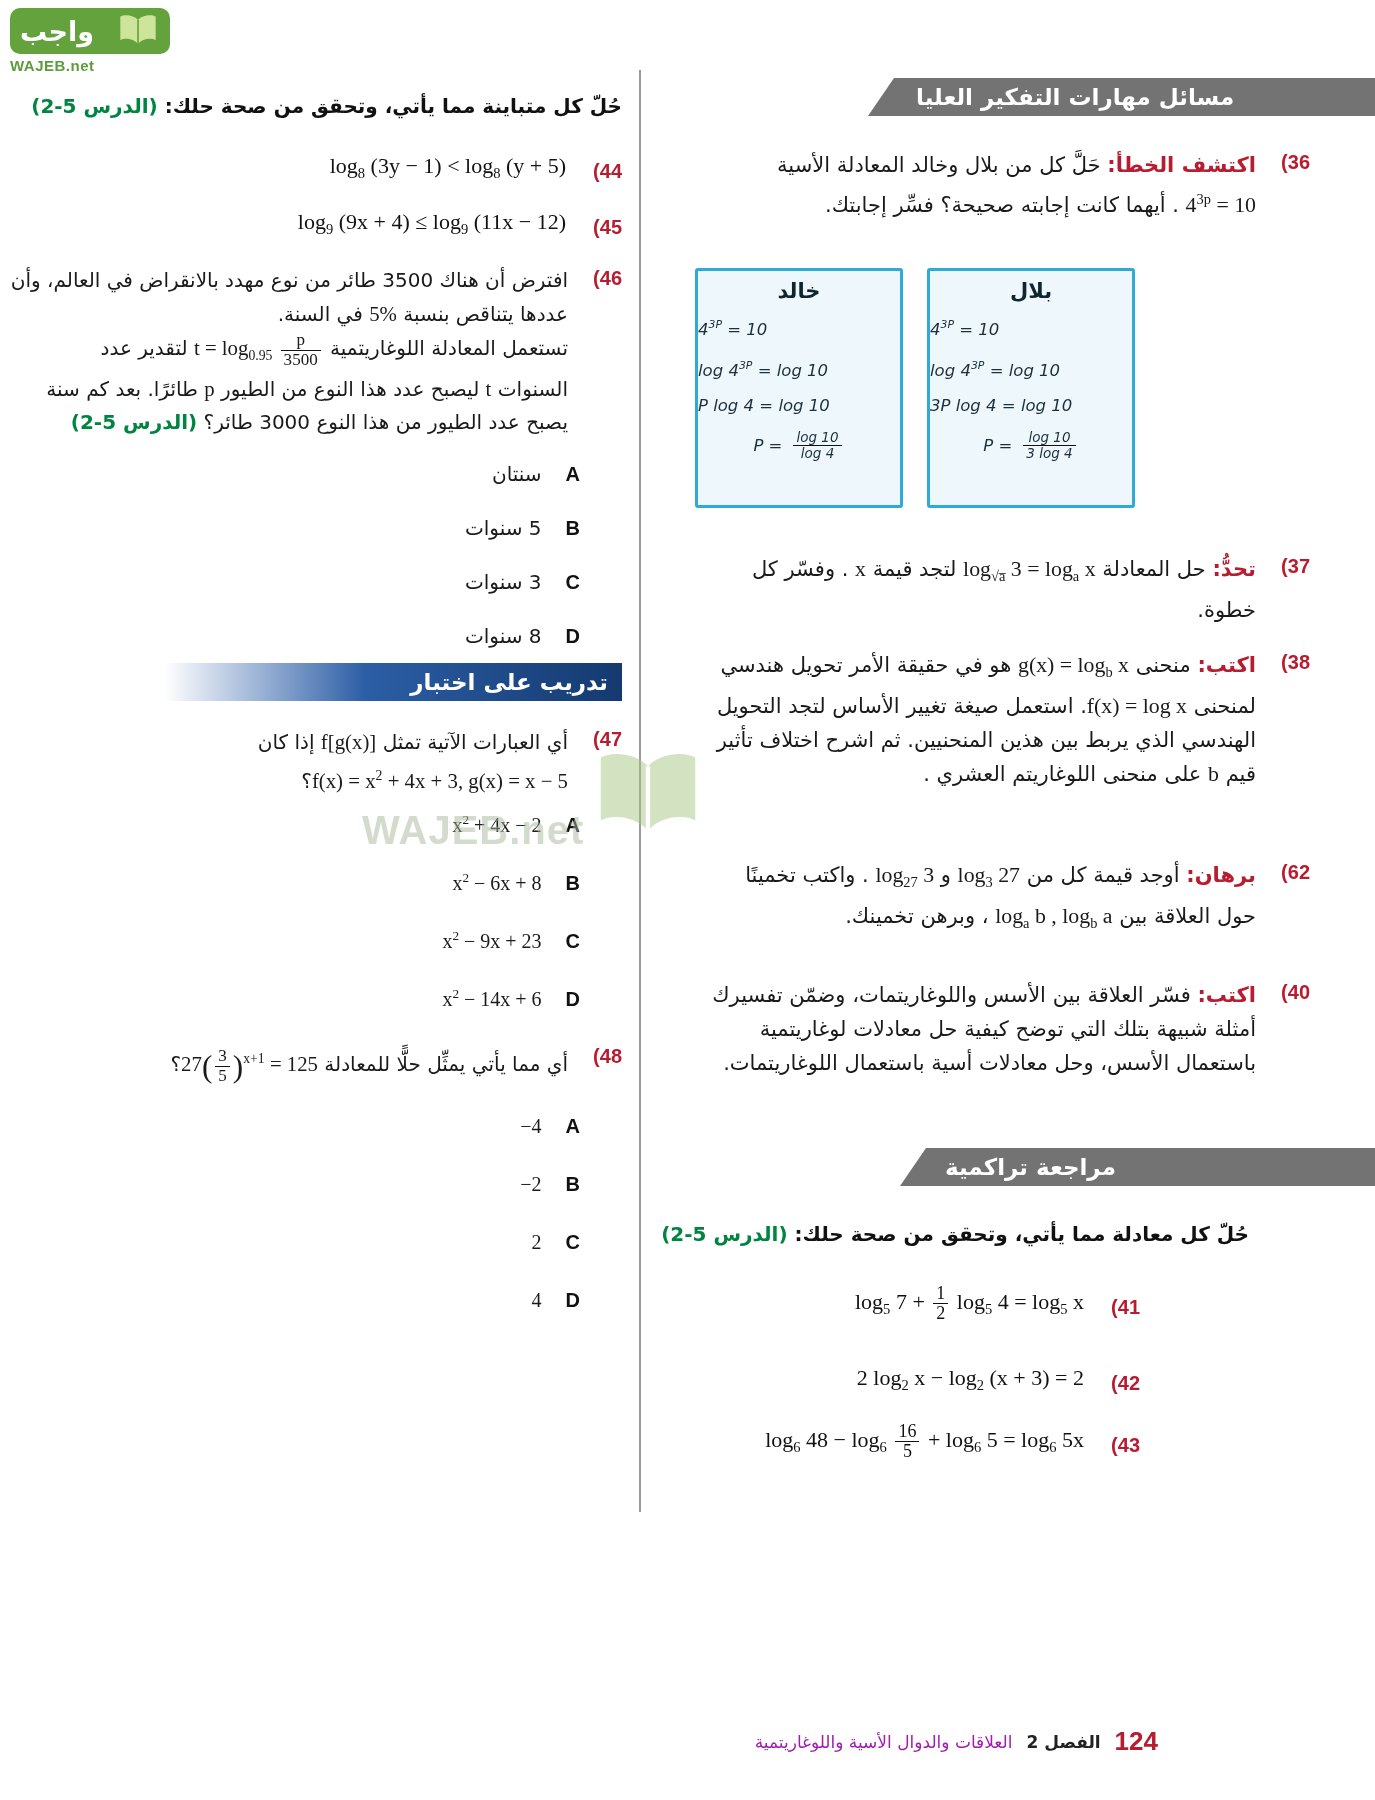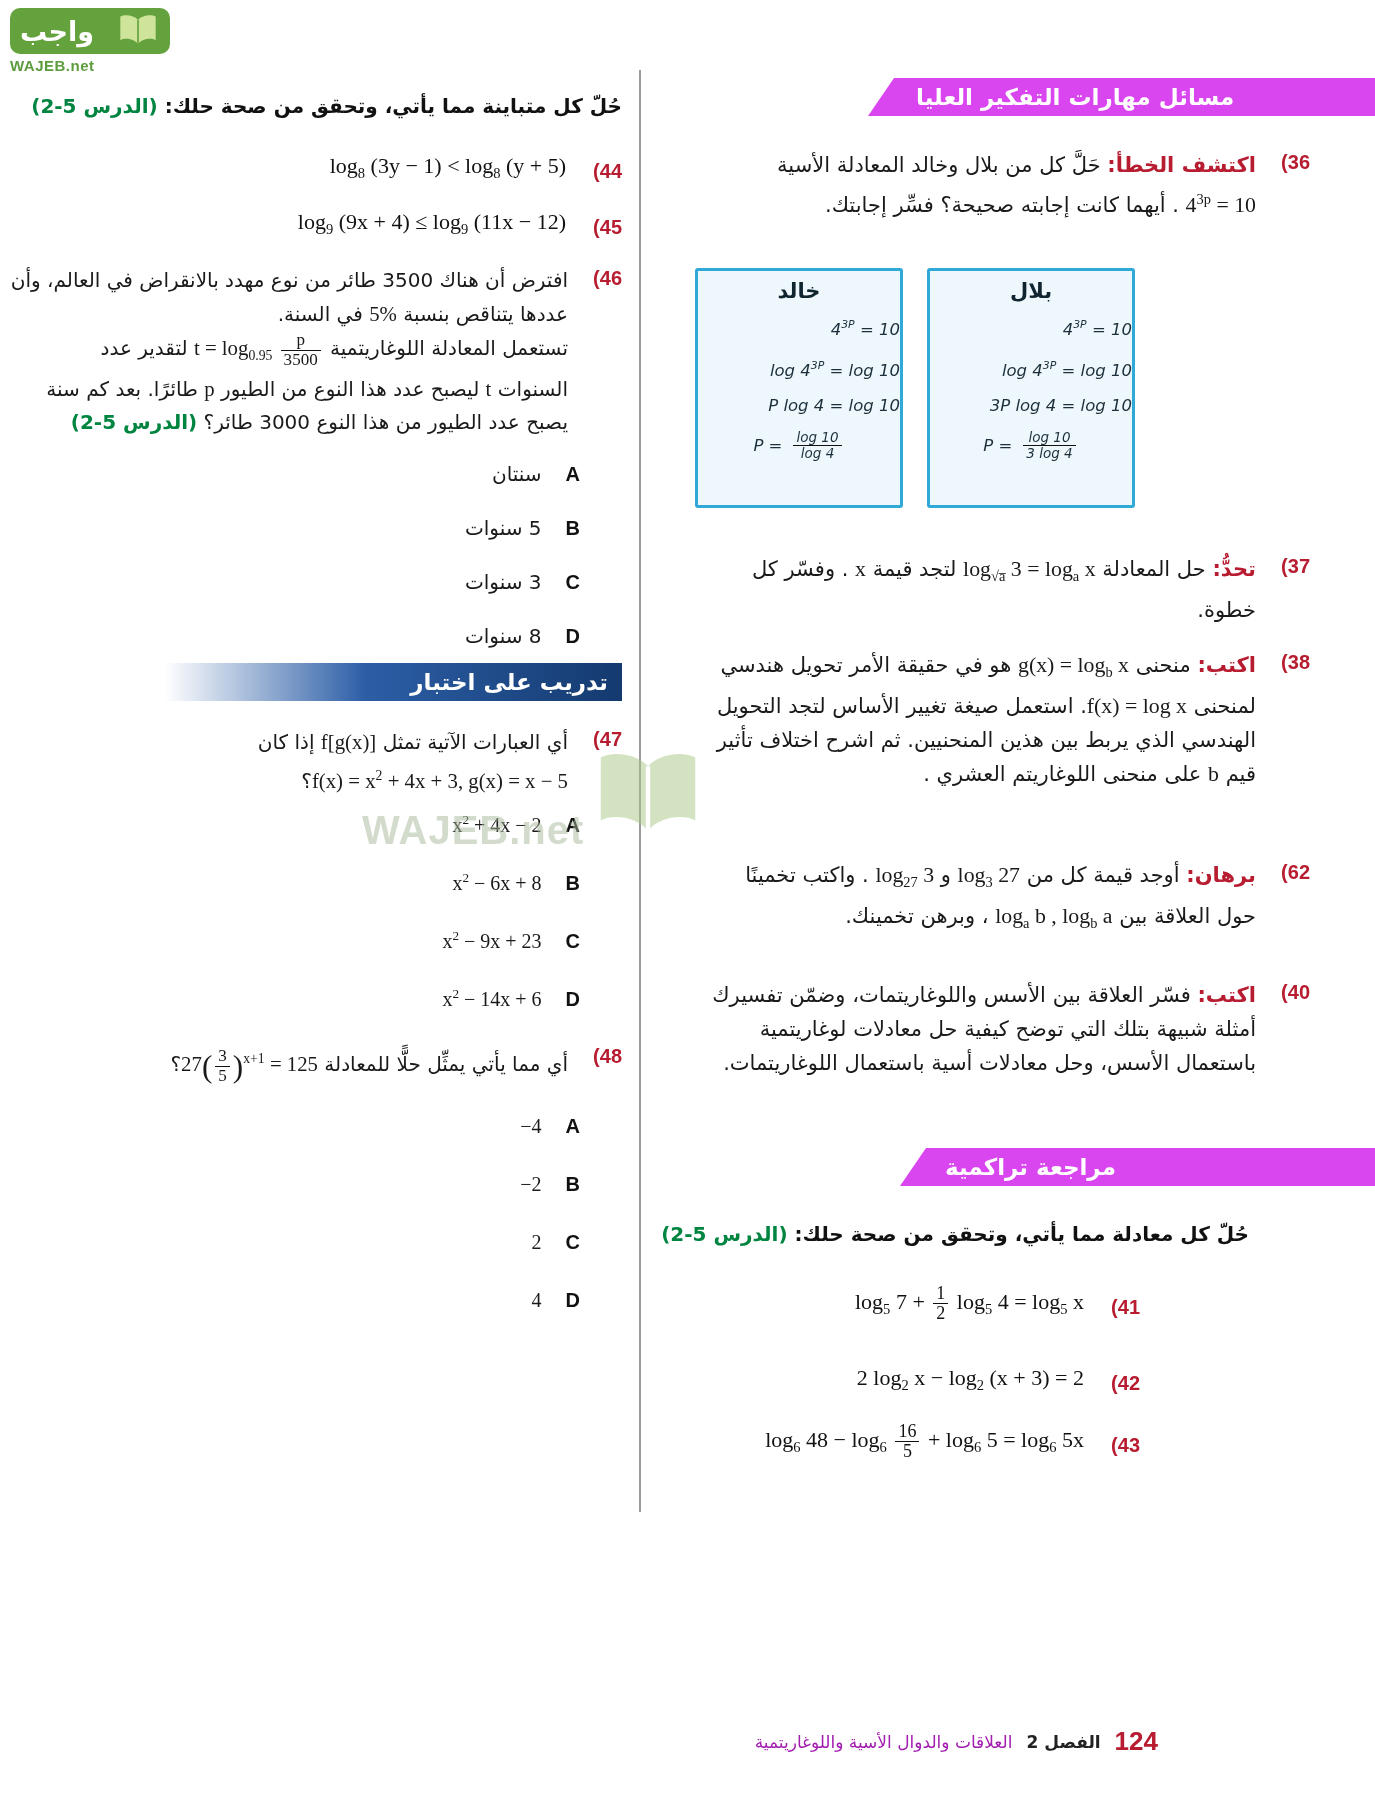--- a/index.html
+++ b/index.html
@@ -10,21 +10,21 @@
   .logo-box{background:#63a23c;border-radius:10px;width:160px;height:46px;display:flex;align-items:center;justify-content:space-between;padding:0 10px;box-sizing:border-box;}
   .logo-ar{color:#fff;font-size:27px;font-weight:bold;line-height:1;}
   .logo-book{width:44px;height:34px;}
   .logo-site{color:#5d9c3d;font-weight:bold;font-size:15px;margin-top:3px;font-family:"Liberation Sans",sans-serif;letter-spacing:0.5px;}
 
   
   .divider{position:absolute;left:639px;top:70px;width:1.5px;height:1442px;background:#9a9a9a;}
 
   
   .banner{position:absolute;height:38px;color:#fff;font-weight:bold;font-size:23px;line-height:38px;box-sizing:border-box;}
-  .banner-maroon{background:#d946ef;clip-path:polygon(26px 0,100% 0,100% 100%,0 100%);text-align:left;}
+  .banner-maroon{background:#737373;clip-path:polygon(26px 0,100% 0,100% 100%,0 100%);text-align:left;}
   .banner-skills{top:78px;right:0;width:507px;padding-left:48px;}
   .banner-review{top:1148px;right:0;width:475px;padding-left:45px;}
   .banner-test{top:663px;left:155px;width:467px;background:linear-gradient(to left,#143a6f 0%,#2c5ea6 55%,rgba(44,94,166,0) 98%);text-align:right;padding-left:14px;padding-right:14px;}
 
   
   .prob{position:absolute;display:flex;gap:10px;direction:rtl;}
   .R{right:65px;width:620px;}
   .L{right:753px;width:535px;}
   .pnum{color:#b71c30;font-weight:bold;font-size:20px;font-family:"Liberation Sans",sans-serif;flex:0 0 44px;text-align:right;direction:ltr;padding-top:3px;}
   .ptxt{flex:1;font-size:21px;line-height:34px;text-align:right;color:#1a1a1a;}
@@ -40,21 +40,21 @@
   .fr .fn{border-bottom:1.4px solid #111;padding:0 3px;}
   .fr .fd{padding:0 3px;text-align:center;}
 
   
   .intro{position:absolute;font-weight:bold;font-size:20px;color:#111;white-space:nowrap;text-align:right;}
 
   
   .boxes{position:absolute;top:268px;right:240px;display:flex;gap:24px;direction:rtl;}
   .box{width:208px;height:240px;border:3px solid #2fa9d6;background:#eef8fc;border-radius:3px;box-sizing:border-box;padding-top:8px;}
   .box-title{text-align:center;font-weight:bold;font-size:21px;color:#102530;margin-bottom:4px;}
-  .box-line{direction:ltr;text-align:right;font-family:"DejaVu Sans",sans-serif;font-style:italic;font-size:16.5px;color:#1c2f3a;line-height:36px;white-space:nowrap;}
+  .box-line{direction:ltr;text-align:left;font-family:"DejaVu Sans",sans-serif;font-style:italic;font-size:16.5px;color:#1c2f3a;line-height:36px;white-space:nowrap;}
   .box-fracline{display:flex;justify-content:center;align-items:center;gap:8px;direction:ltr;font-style:italic;font-size:16.5px;color:#1c2f3a;margin-top:6px;}
 
   
   .eqrow{position:absolute;display:flex;gap:12px;direction:rtl;align-items:center;}
   .eqm{font-size:22px;line-height:40px;white-space:nowrap;color:#111;}
 
   
   .optrow{position:absolute;right:795px;display:flex;direction:rtl;gap:24px;align-items:baseline;}
   .olet{font-weight:bold;font-size:20px;color:#111;font-family:"Liberation Sans",sans-serif;}
   .oval{font-size:20px;color:#1a1a1a;white-space:nowrap;}

